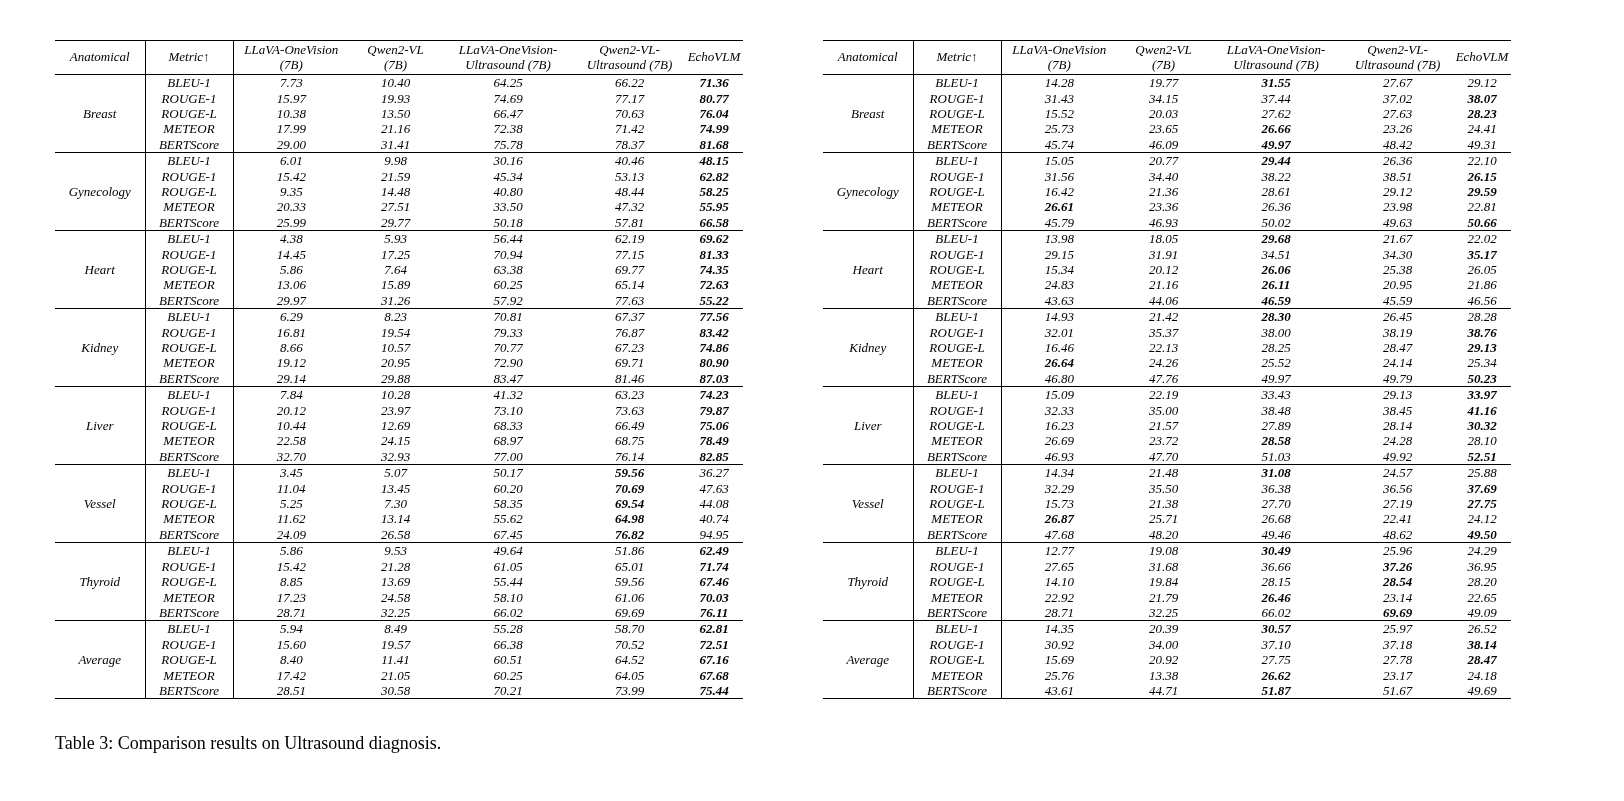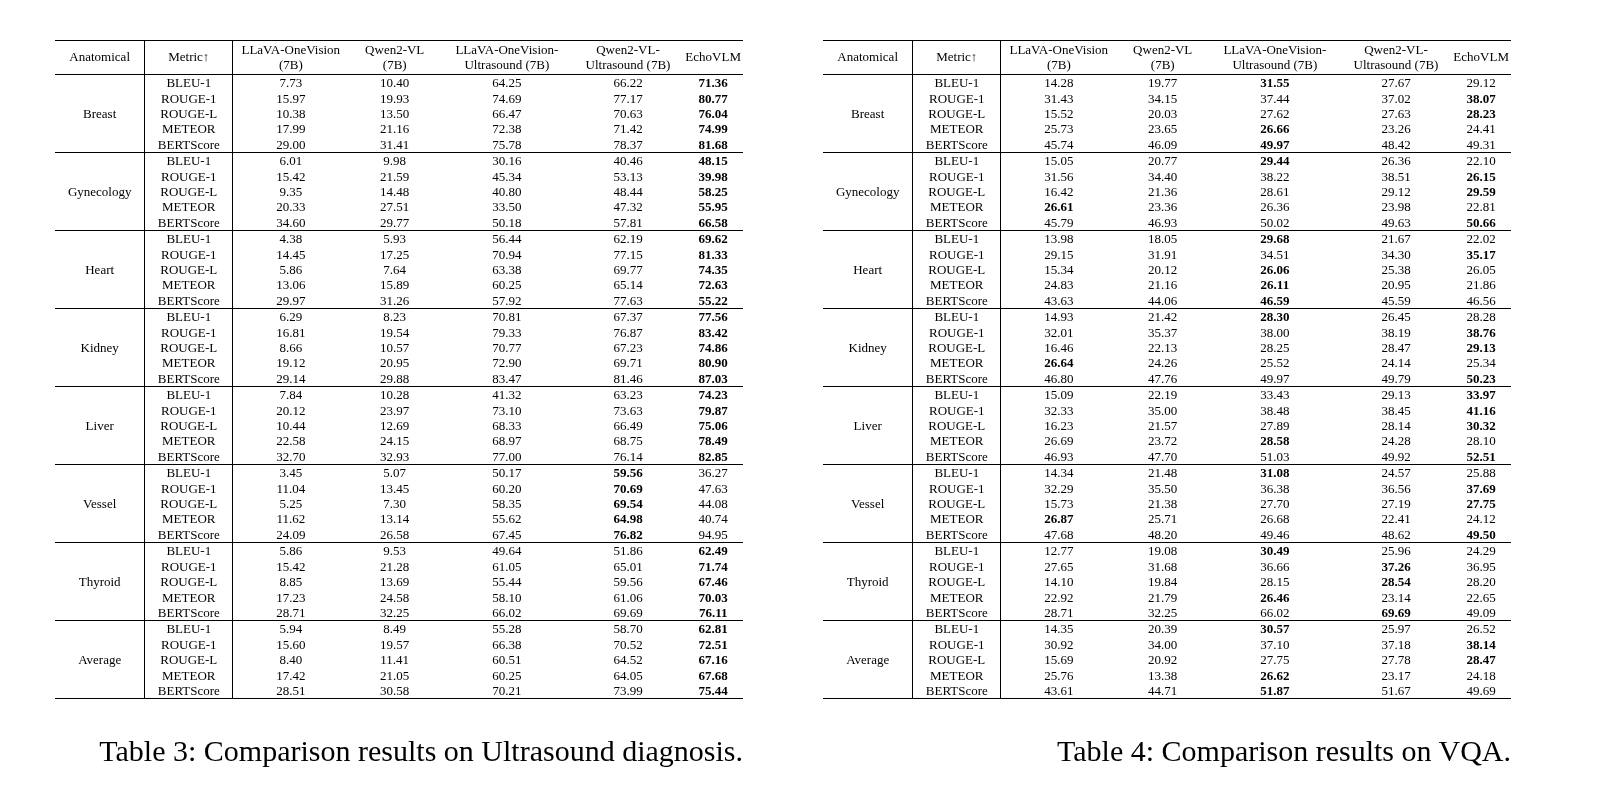--- a/index.html
+++ b/index.html
@@ -12,20 +12,21 @@
     font-family:"Liberation Serif", "DejaVu Serif", serif;
     color:#000;
   }
   figure.table-block { margin:0; width:688px; }
   table.cmp {
     width:100%;
     border-collapse:collapse;
     border-top:1.5px solid #000;
     border-bottom:1.5px solid #000;
     font-size:13px;
+    font-style:italic;
   }
   table.cmp thead th {
     font-weight:normal;
     border-bottom:1.2px solid #000;
     padding:2px 2px;
     vertical-align:middle;
     line-height:1.12;
     text-align:center;
   }
   table.cmp td {
@@ -41,22 +42,22 @@
   td.best { font-weight:bold; }
   col.c-anat  { width:90px; }
   col.c-metric{ width:88px; }
   col.c-m0 { width:116px; }
   col.c-m1 { width:93px; }
   col.c-m2 { width:132px; }
   col.c-m3 { width:111px; }
   col.c-m4 { width:58px; }
   figcaption.tbl-caption {
     margin-top:34px;
-    text-align:right;
-    font-size:30px;
+    text-align:left;
+    font-size:18px;
     line-height:1.2;
   }
 </style>
 </head>
 <body>
 
 <div class="page">
 
   <figure class="table-block">
     <table class="cmp">
@@ -146,41 +147,41 @@
             <td class="">30.16</td>
             <td class="">40.46</td>
             <td class="best">48.15</td>
           </tr>
           <tr class="">
             <td class="vline">ROUGE-1</td>
             <td class="">15.42</td>
             <td class="">21.59</td>
             <td class="">45.34</td>
             <td class="">53.13</td>
-            <td class="best">39.98</td>
+            <td class="best">62.82</td>
           </tr>
           <tr class="">
             <td class="vline">ROUGE-L</td>
             <td class="">9.35</td>
             <td class="">14.48</td>
             <td class="">40.80</td>
             <td class="">48.44</td>
             <td class="best">58.25</td>
           </tr>
           <tr class="">
             <td class="vline">METEOR</td>
             <td class="">20.33</td>
             <td class="">27.51</td>
             <td class="">33.50</td>
             <td class="">47.32</td>
             <td class="best">55.95</td>
           </tr>
           <tr class="">
             <td class="vline">BERTScore</td>
-            <td class="">34.60</td>
+            <td class="">25.99</td>
             <td class="">29.77</td>
             <td class="">50.18</td>
             <td class="">57.81</td>
             <td class="best">66.58</td>
           </tr>
         </tbody>
         <tbody>
           <tr class="group-start">
             <td rowspan="5" class="vline">Heart</td>
             <td class="vline">BLEU-1</td>
@@ -816,16 +817,15 @@
           <tr class="">
             <td class="vline">BERTScore</td>
             <td class="">43.61</td>
             <td class="">44.71</td>
             <td class="best">51.87</td>
             <td class="">51.67</td>
             <td class="">49.69</td>
           </tr>
         </tbody>
       </table>
-    <figcaption class="tbl-caption">Table 4: Comparison results on VQA.</figcaption>
   </figure>
 
 </div>
 
 </body></html>

